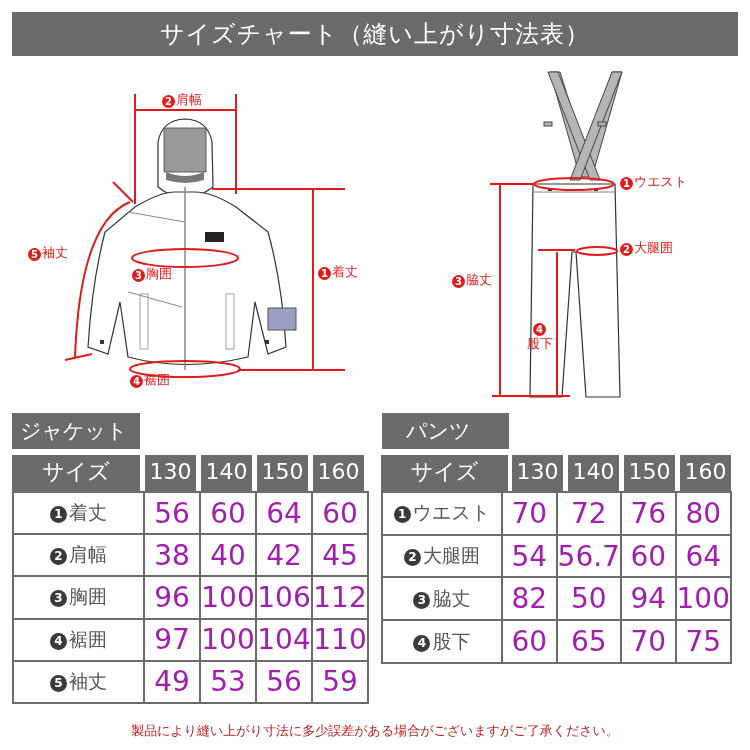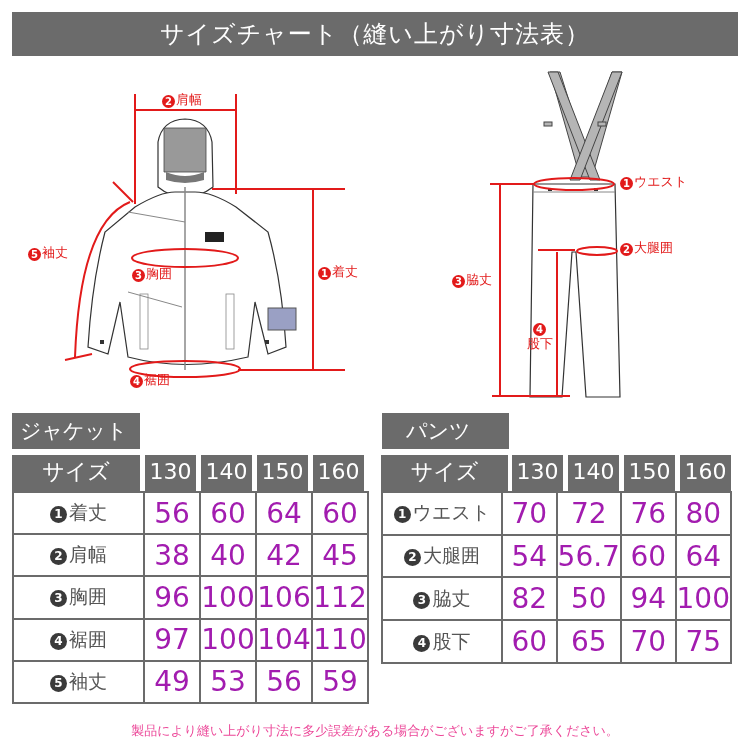--- a/index.html
+++ b/index.html
@@ -20,21 +20,21 @@
   .hdr { position: absolute; background: #6b6b6b; color: #fff; font-size: 22px; height: 42px;
          line-height: 33px; text-align: center; }
   .grid { position: absolute; border: 2px solid #6b6b6b; box-sizing: border-box; background: #fff; }
   .grid table { border-collapse: collapse; width: 100%; height: 100%; }
   .grid td { border: 2px solid #6b6b6b; text-align: center; font-size: 28px; color: #a21caf; padding: 0; }
   .grid tr:first-child td { border-top: none; }
   .grid tr:last-child td { border-bottom: none; border-radius: 12px; }
   .grid td:first-child { border-left: none; font-size: 19px; color: #555; }
   .grid td:last-child { border-right: none; }
   .footnote { position: absolute; left: 0; width: 750px; top: 722px; text-align: center;
-              font-size: 13px; color: #ec4899; }
+              font-size: 13px; color: #b91c1c; }
 </style>
 </head>
 <body>
 
 <div class="title-bar">サイズチャート（縫い上がり寸法表）</div>
 
 <div class="diagram" style="left:0; width:360px;">
   <svg width="360" height="340" viewBox="0 60 360 340">
 
     <path d="M158 140 Q162 118 185 117 Q208 118 212 140 L213 185 Q200 195 185 195 Q170 195 158 185 Z" fill="#fff" stroke="#333" stroke-width="1.2"></path>

